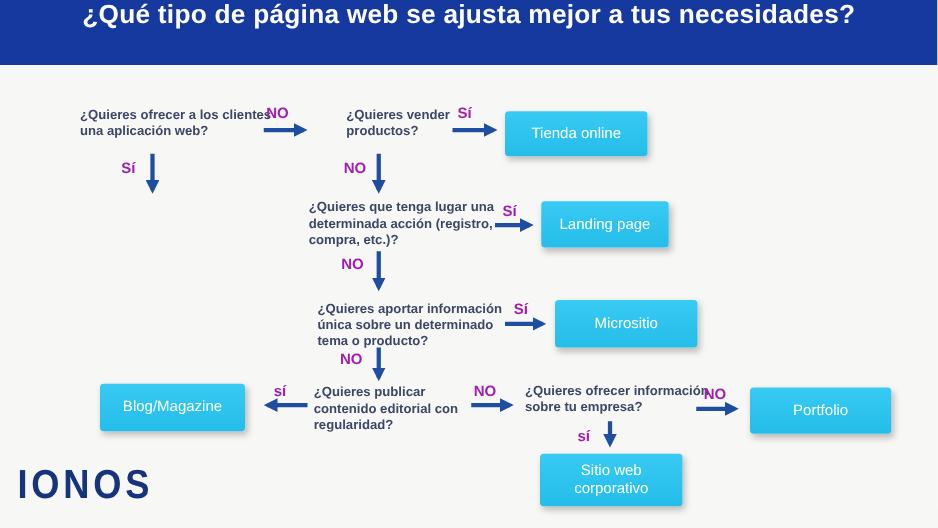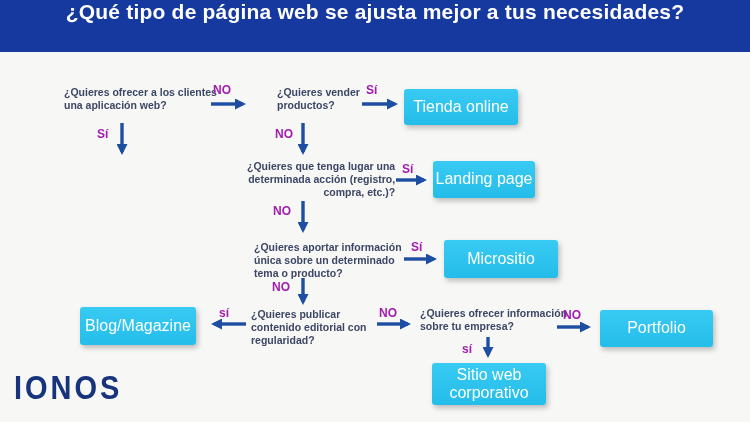--- a/index.html
+++ b/index.html
@@ -17,21 +17,21 @@
   .question{
     position:absolute;color:#3d4765;font-size:10.5px;font-weight:700;
     line-height:1.22;white-space:pre-line;
   }
   .lbl{
     position:absolute;color:#a21caf;font-size:12px;font-weight:700;line-height:1;
   }
   .resultbox{
     position:absolute;display:flex;align-items:center;justify-content:center;
     background:linear-gradient(180deg,#38caf3 0%,#24bde9 100%);
-    color:#ffffff;font-size:16px;line-height:1.15;text-align:center;
+    color:#ffffff;font-size:12px;line-height:1.15;text-align:center;
     border-radius:3px;box-shadow:2px 3px 5px rgba(80,80,80,.35);
     white-space:pre-line;
   }
   .arrows{position:absolute;left:0;top:0;pointer-events:none;}
   .logo{
     position:absolute;left:14px;top:372px;color:#16337c;font-size:29px;
     font-weight:700;letter-spacing:3px;transform:scaleY(1.12);
     transform-origin:left center;
   }
 </style>
@@ -63,21 +63,21 @@
       <line x1="377" y1="324" x2="408" y2="324" marker-end="url(#ah)"></line>
       <line x1="557" y1="327" x2="588" y2="327" marker-end="url(#ah)"></line>
       <line x1="488" y1="337" x2="488" y2="355" marker-end="url(#ah)"></line>
     </g>
   </svg>
 
   <div class="question" style="left:64px;top:86px;">¿Quieres ofrecer a los clientes
 una aplicación web?</div>
   <div class="question" style="left:277px;top:86px;">¿Quieres vender
 productos?</div>
-  <div class="question" style="left:247px;top:160px;text-align:right;">¿Quieres que tenga lugar una
+  <div class="question" style="left:247px;top:160px;">¿Quieres que tenga lugar una
 determinada acción (registro,
 compra, etc.)?</div>
   <div class="question" style="left:254px;top:241px;">¿Quieres aportar información
 única sobre un determinado
 tema o producto?</div>
   <div class="question" style="left:251px;top:308px;">¿Quieres publicar
 contenido editorial con
 regularidad?</div>
   <div class="question" style="left:420px;top:307px;">¿Quieres ofrecer información
 sobre tu empresa?</div>

